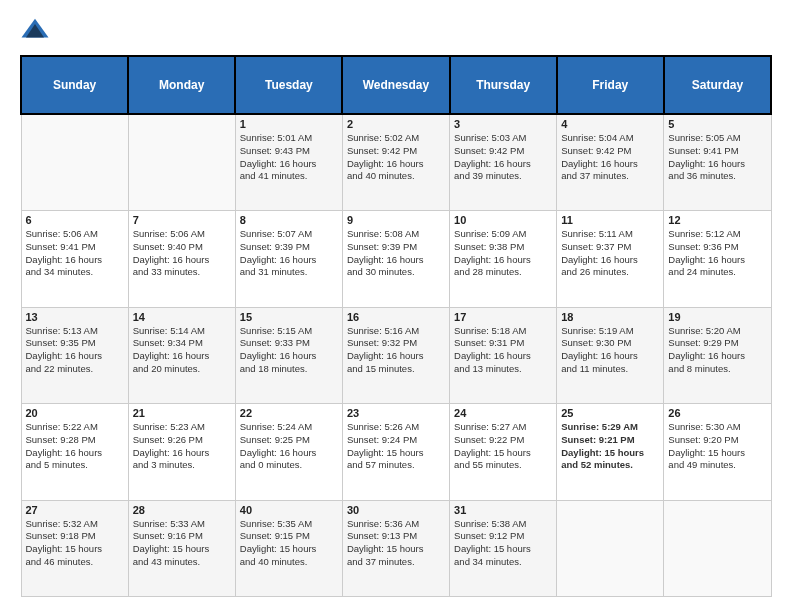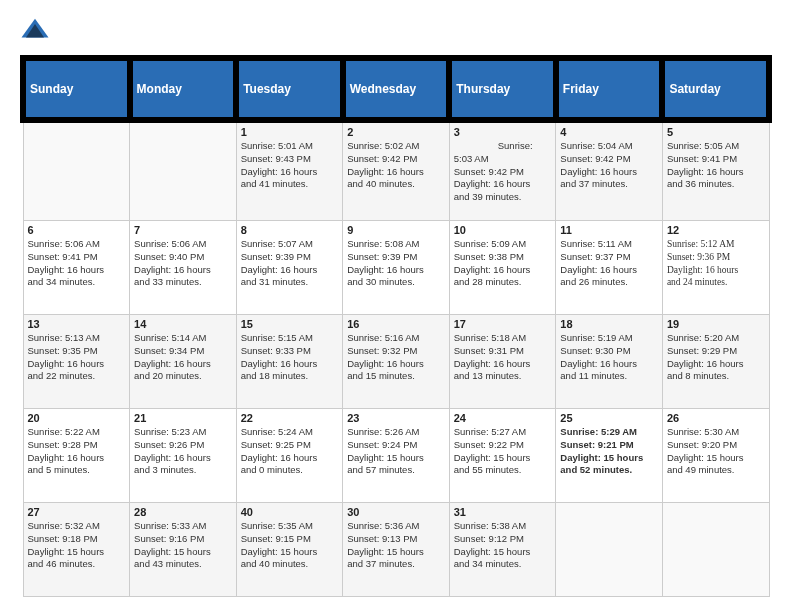--- a/index.html
+++ b/index.html
@@ -60,22 +60,22 @@
       width: 100%;
       flex: 1;
       table-layout: fixed;
     }
     .calendar thead th {
       background-color: #2a6db5;
       color: #fff;
       font-size: 12px;
       font-weight: bold;
       padding: 21px 4px;
-      border: 6px solid #000000;
-      text-align: left;
+      border: 2px solid #000000;
+      text-align: center;
     }
     .calendar tbody td {
       border: 1px solid #ccc;
       vertical-align: top;
       padding: 3px 4px;
       font-size: 10px;
       color: #333;
       height: 82px;
       width: 113px;
       background: #fff;
@@ -140,21 +140,21 @@
           <td class="empty-cell"></td>
           <td class="empty-cell"></td>
           <td><span class="day-number">1</span><span class="day-info" style="white-space: pre-line;">Sunrise: 5:01 AM
 Sunset: 9:43 PM
 Daylight: 16 hours
 and 41 minutes.</span></td>
           <td><span class="day-number">2</span><span class="day-info" style="white-space: pre-line; margin-top: 12px;">Sunrise: 5:02 AM
 Sunset: 9:42 PM
 Daylight: 16 hours
 and 40 minutes.</span></td>
-          <td><span class="day-number">3</span><span class="day-info" style="white-space: pre-line; margin-left: 44px;">Sunrise: 5:03 AM
+          <td><span class="day-number">3</span><span class="day-info" style="white-space: pre-line;">Sunrise: 5:03 AM
 Sunset: 9:42 PM
 Daylight: 16 hours
 and 39 minutes.</span></td>
           <td><span class="day-number">4</span><span class="day-info" style="white-space: pre-line;">Sunrise: 5:04 AM
 Sunset: 9:42 PM
 Daylight: 16 hours
 and 37 minutes.</span></td>
           <td><span class="day-number">5</span><span class="day-info" style="white-space: pre-line; text-align: right;">Sunrise: 5:05 AM
 Sunset: 9:41 PM
 Daylight: 16 hours
@@ -178,21 +178,21 @@
 Daylight: 16 hours
 and 30 minutes.</span></td>
           <td><span class="day-number">10</span><span class="day-info" style="white-space: pre-line;">Sunrise: 5:09 AM
 Sunset: 9:38 PM
 Daylight: 16 hours
 and 28 minutes.</span></td>
           <td><span class="day-number">11</span><span class="day-info" style="white-space: pre-line;">Sunrise: 5:11 AM
 Sunset: 9:37 PM
 Daylight: 16 hours
 and 26 minutes.</span></td>
-          <td><span class="day-number">12</span><span class="day-info" style="white-space: pre-line; font-family: Liberation Serif, serif;">Sunrise: 5:12 AM
+          <td><span class="day-number">12</span><span class="day-info" style="white-space: pre-line;">Sunrise: 5:12 AM
 Sunset: 9:36 PM
 Daylight: 16 hours
 and 24 minutes.</span></td>
         </tr>
         <tr>
           <td><span class="day-number">13</span><span class="day-info" style="white-space: pre-line;">Sunrise: 5:13 AM
 Sunset: 9:35 PM
 Daylight: 16 hours
 and 22 minutes.</span></td>
           <td><span class="day-number">14</span><span class="day-info" style="white-space: pre-line;">Sunrise: 5:14 AM

